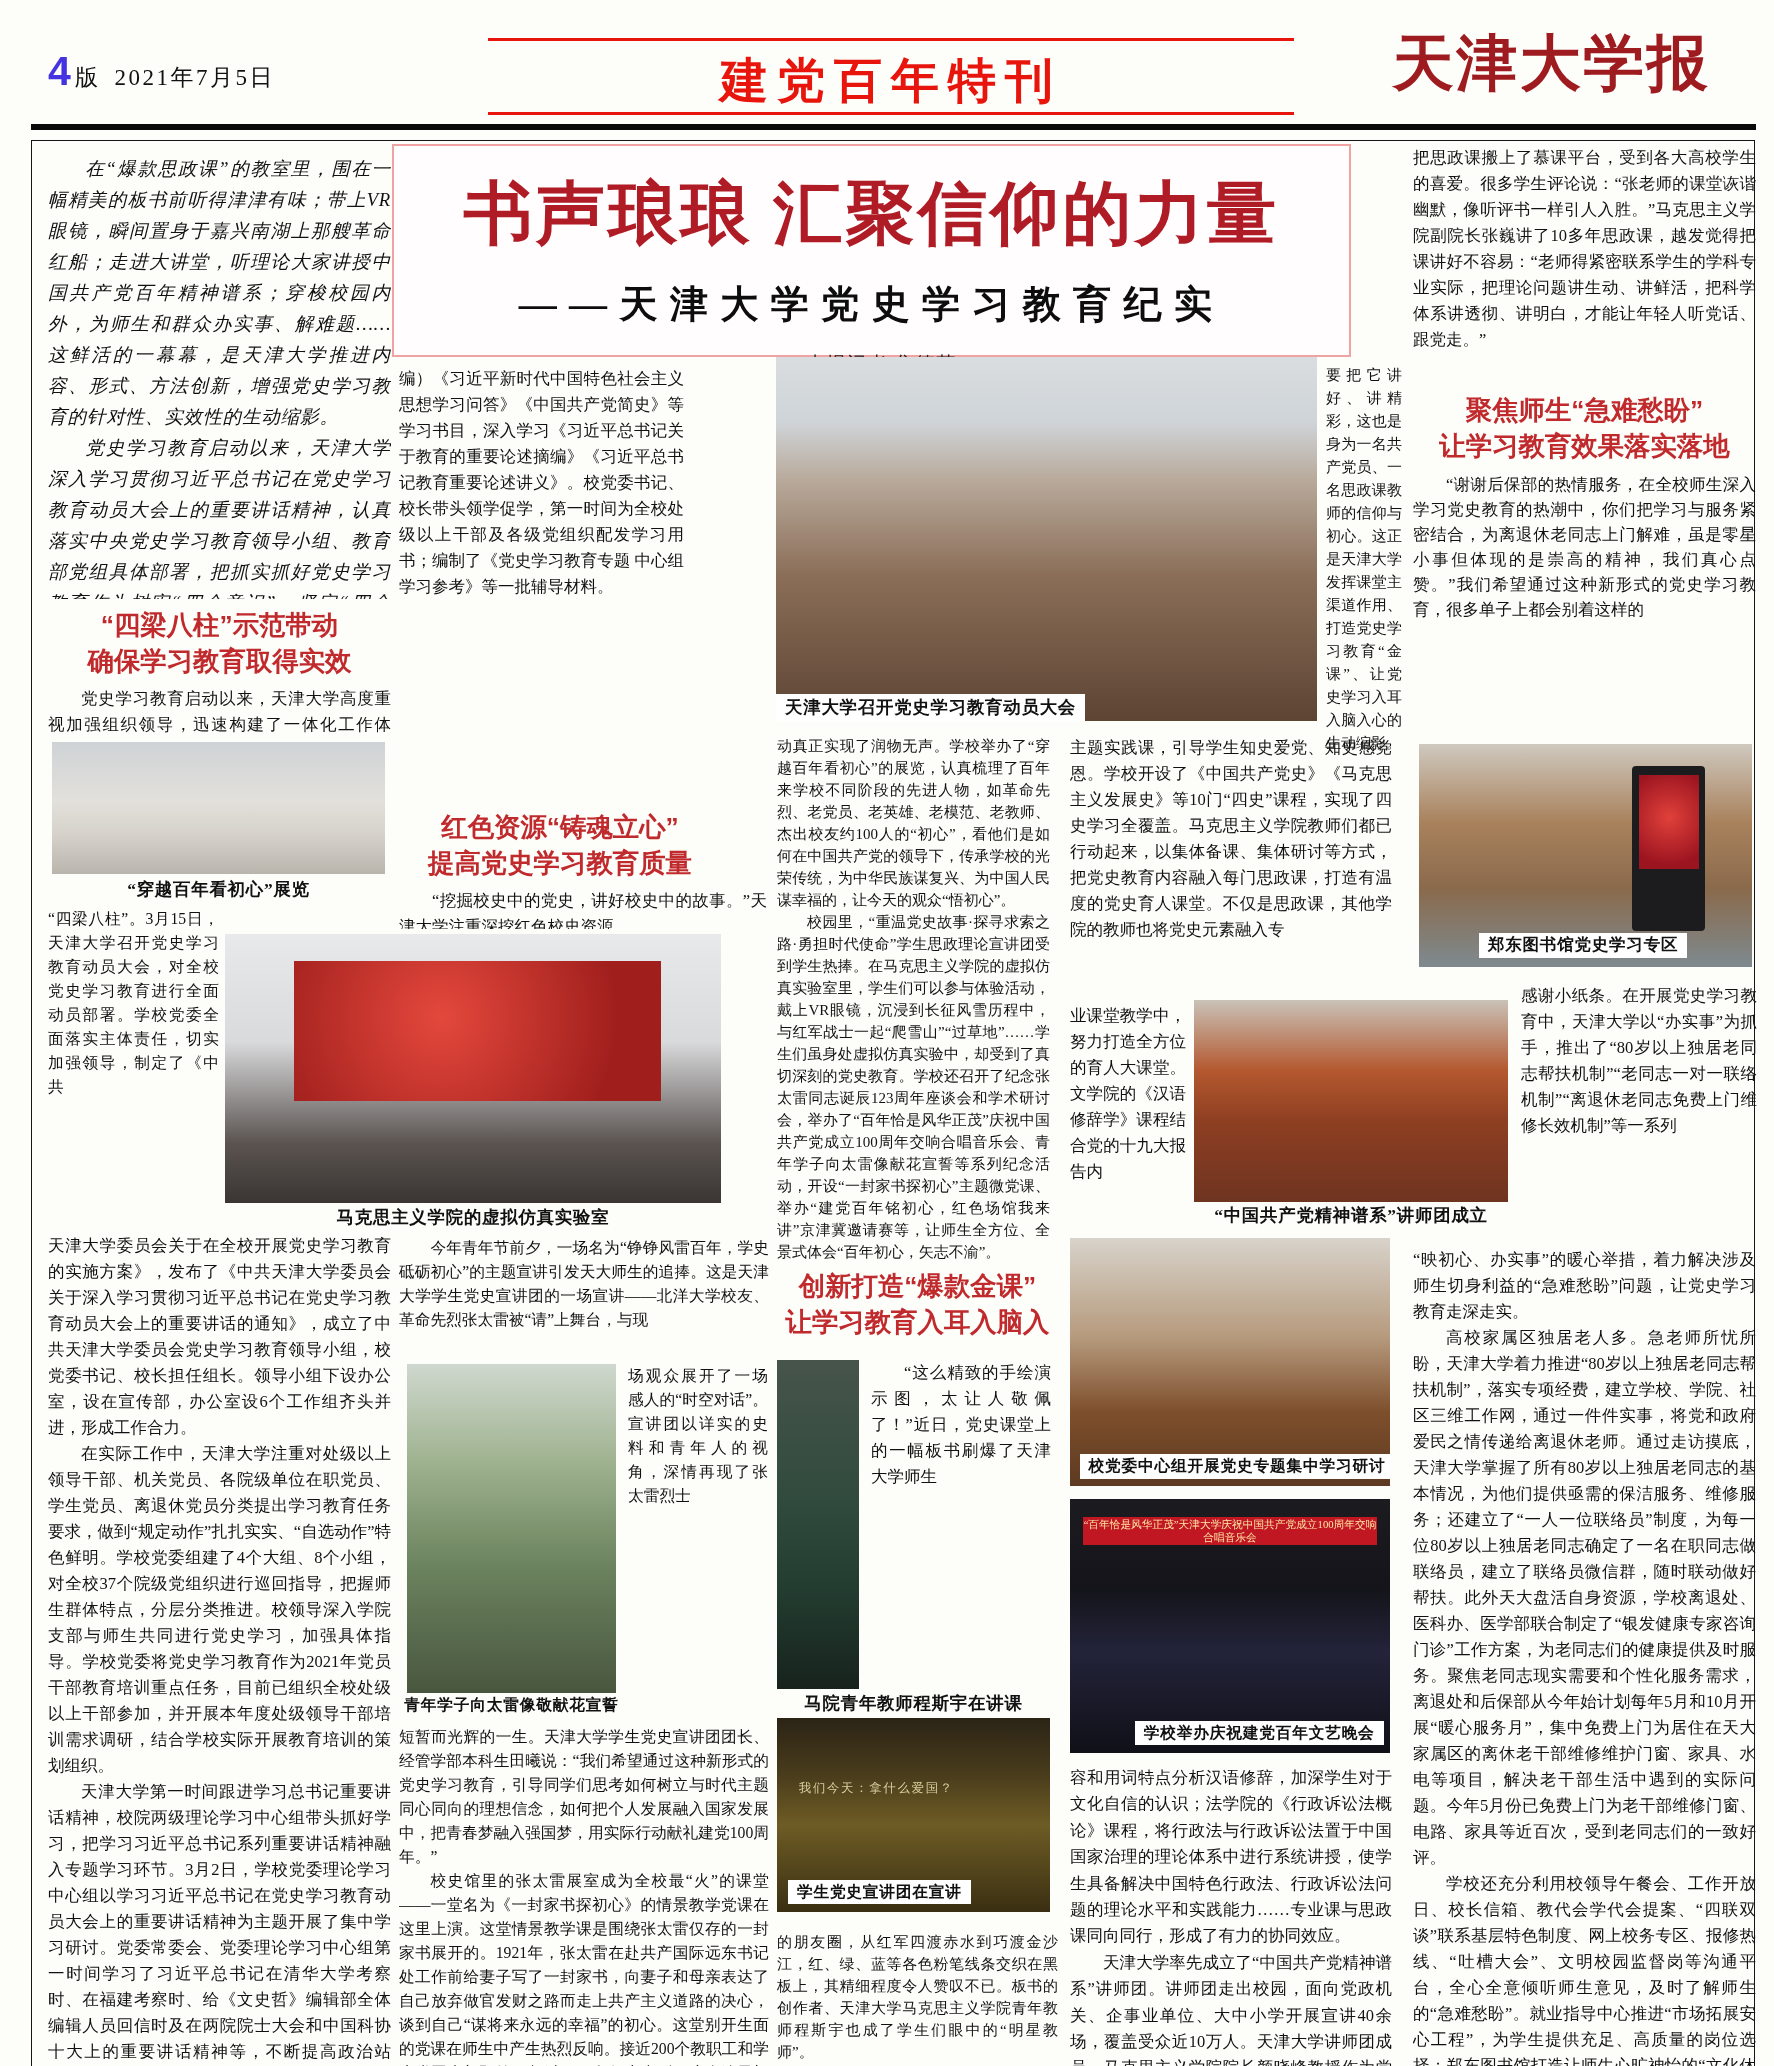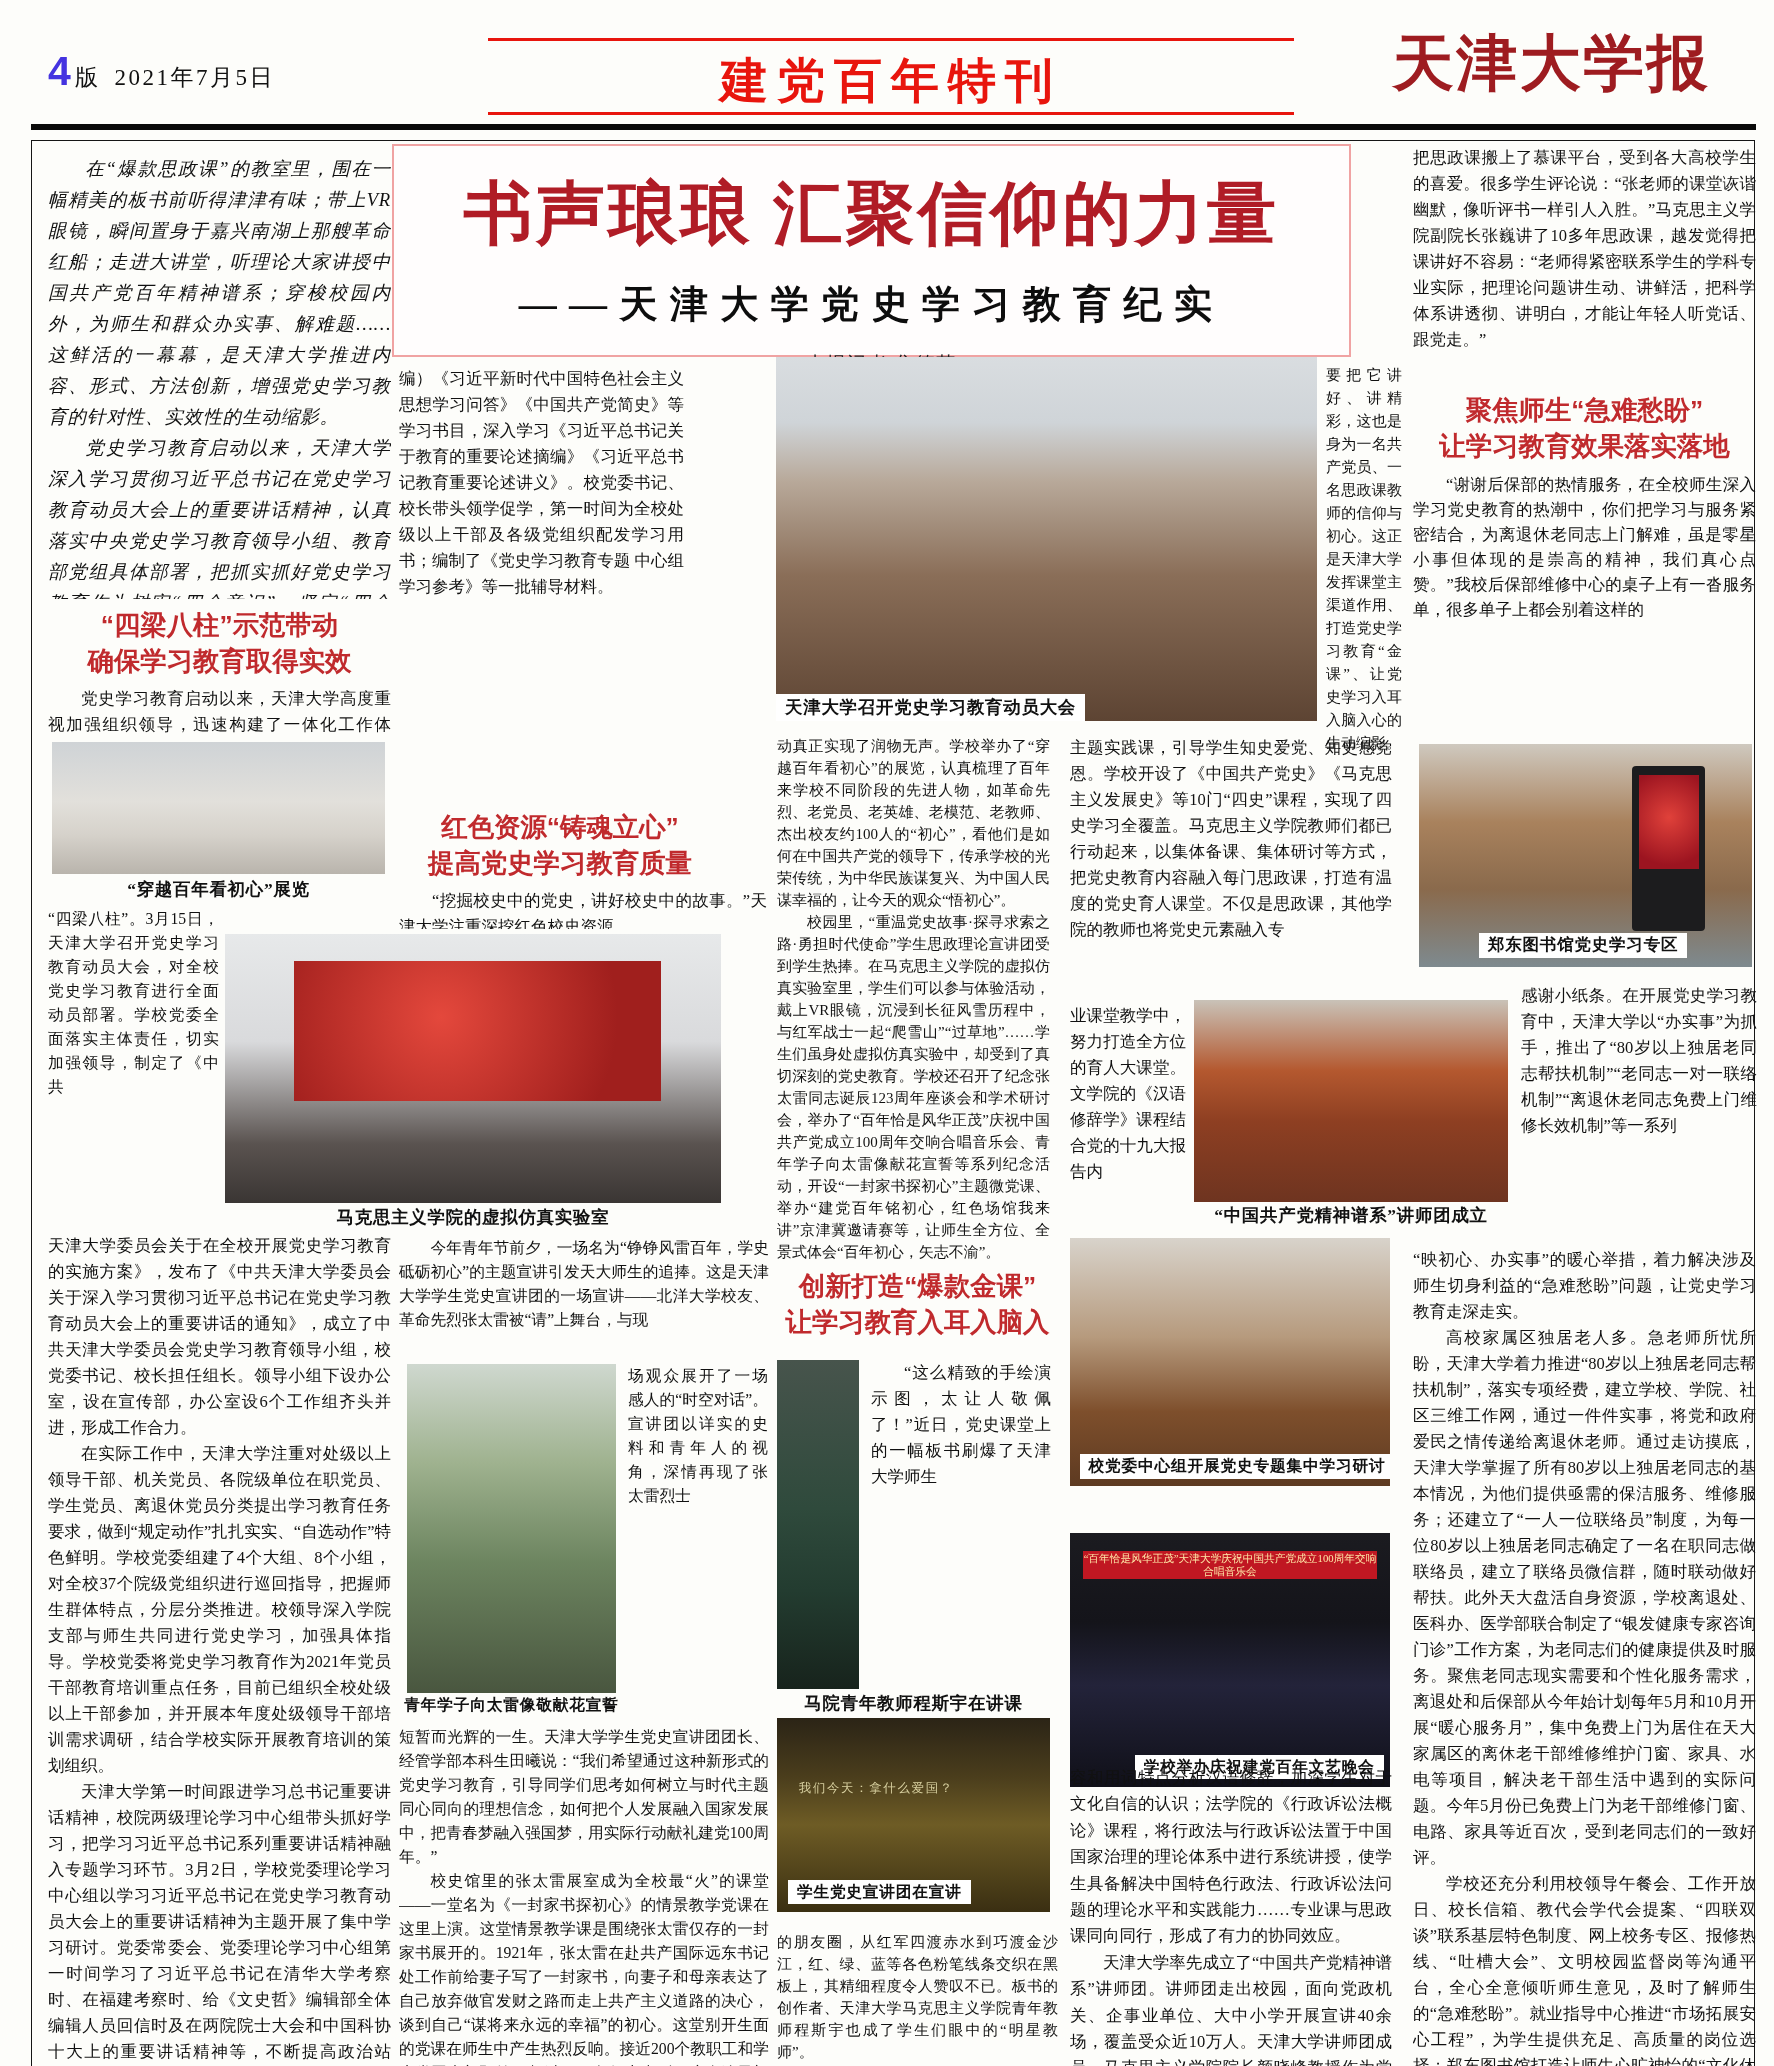--- a/index.html
+++ b/index.html
@@ -172,21 +172,21 @@
     <p class="noind">业课堂教学中，努力打造全方位的育人大课堂。文学院的《汉语修辞学》课程结合党的十九大报告内</p>
   </div>
 
   <div class="photo ph-award" style="left:1194px;top:1000px;width:314px;height:202px;"></div>
   <div class="pcap" style="left:1194px;top:1203px;width:314px;height:23px;">“中国共产党精神谱系”讲师团成立</div>
 
   <div class="photo ph-meet" style="left:1070px;top:1238px;width:320px;height:248px;">
     <div class="pcap-strip" style="left:3%;bottom:3%;font-size:15.7px;max-width:94%;">校党委中心组开展党史专题集中学习研讨</div>
   </div>
 
-  <div class="photo ph-gala" style="left:1070px;top:1499px;width:320px;height:254px;margin-top:34px;">
+  <div class="photo ph-gala" style="left:1070px;top:1499px;width:320px;height:254px;">
     <div class="banner">“百年恰是风华正茂”天津大学庆祝中国共产党成立100周年交响合唱音乐会</div>
     <div class="pcap-strip" style="right:2%;bottom:3%;font-size:15.7px;max-width:94%;">学校举办庆祝建党百年文艺晚会</div>
   </div>
 
   <div class="abs tb" style="left:1070px;top:1765px;width:322px;height:661px;line-height:26.4px;">
     <p class="noind">容和用词特点分析汉语修辞，加深学生对于文化自信的认识；法学院的《行政诉讼法概论》课程，将行政法与行政诉讼法置于中国国家治理的理论体系中进行系统讲授，使学生具备解决中国特色行政法、行政诉讼法问题的理论水平和实践能力……专业课与思政课同向同行，形成了有力的协同效应。</p>
     <p>天津大学率先成立了“中国共产党精神谱系”讲师团。讲师团走出校园，面向党政机关、企事业单位、大中小学开展宣讲40余场，覆盖受众近10万人。天津大学讲师团成员、马克思主义学院院长颜晓峰教授作为党史学习教育中央宣讲团成员赴各省区市开展宣讲。第一讲，颜晓峰就提出了“从党史学‘精神谱系’，从‘精神谱系’悟党史”的学习理念。“‘党的精神谱系’是党的百年历史的一条红线，学习‘党的精神谱系’能够从红色基因层面深刻领悟中国共产党为什么能，马克思主义为什么行，中国特色社会主义为什么好。”颜晓峰说，“要将精神信念转化为开创我们这一代人历史伟业的坚实行动。”</p>
 
   </div>
 
@@ -195,21 +195,21 @@
   </div>
 
   <div class="abs tb" style="left:1413px;top:145px;width:343px;height:231px;">
     <p class="noind">把思政课搬上了慕课平台，受到各大高校学生的喜爱。很多学生评论说：“张老师的课堂诙谐幽默，像听评书一样引人入胜。”马克思主义学院副院长张巍讲了10多年思政课，越发觉得把课讲好不容易：“老师得紧密联系学生的学科专业实际，把理论问题讲生动、讲鲜活，把科学体系讲透彻、讲明白，才能让年轻人听党话、跟党走。”</p>
   </div>
   <div class="abs sec-h" style="left:1413px;top:392px;width:343px;height:74px;">
     <div>聚焦师生“急难愁盼”</div>
     <div>让学习教育效果落实落地</div>
   </div>
   <div class="abs tb" style="left:1413px;top:472px;width:343px;height:264px;line-height:25px;">
-    <p>“谢谢后保部的热情服务，在全校师生深入学习党史教育的热潮中，你们把学习与服务紧密结合，为离退休老同志上门解难，虽是零星小事但体现的是崇高的精神，我们真心点赞。”我校后保部维修中心的桌子上有一沓服务单，很多单子上都会别着这样的</p>
+    <p>“谢谢后保部的热情服务，在全校师生深入学习党史教育的热潮中，你们把学习与服务紧密结合，为离退休老同志上门解难，虽是零星小事但体现的是崇高的精神，我们真心点赞。”我们希望通过这种新形式的党史学习教育，很多单子上都会别着这样的</p>
   </div>
 
   <div class="photo ph-lib" style="left:1419px;top:744px;width:333px;height:223px;">
     <div class="kiosk"></div>
     <div class="kioskscreen"></div>
     <div class="pcap-strip" style="left:18%;bottom:4%;font-size:16.5px;">郑东图书馆党史学习专区</div>
   </div>
 
   <div class="abs tb" style="left:1521px;top:983px;width:236px;height:258px;">
     <p class="noind">感谢小纸条。在开展党史学习教育中，天津大学以“办实事”为抓手，推出了“80岁以上独居老同志帮扶机制”“老同志一对一联络机制”“离退休老同志免费上门维修长效机制”等一系列</p>

